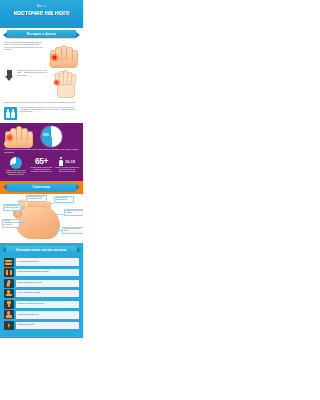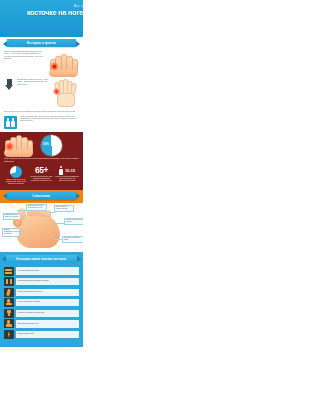--- a/index.html
+++ b/index.html
@@ -12,23 +12,23 @@
 
   
   .micro{
     font-size:1.6px;line-height:2.3px;letter-spacing:0px;
     color:#5d6b73;word-break:break-word;
   }
   .micro-o{color:#ffe9cc;}
 
   
   .header{
-    position:relative;height:37px;
+    position:relative;height:28px;
     background:linear-gradient(180deg,#2aa9dd 0%, #1f9ed6 55%, #1b96cf 100%);
-    text-align:right;
+    text-align:center;
   }
   .hdr-kicker{
     padding-top:5px;font-size:2.6px;letter-spacing:.4px;
     color:#bfe6f6;font-weight:bold;
   }
   .hdr-title{
     margin-top:1px;font-size:7.2px;line-height:8px;font-weight:bold;
     color:#ffffff;letter-spacing:-.2px;
     text-shadow:0 .5px 0 rgba(0,0,0,.12);
   }
@@ -119,21 +119,21 @@
     position:relative;
   }
   .fig{position:absolute;top:2.4px;width:3.6px;}
   .fig .head{width:2.4px;height:2.4px;border-radius:50%;background:#fff;margin:0 auto;}
   .fig .body{width:3.6px;height:6px;background:#fff;border-radius:1.4px 1.4px .4px .4px;margin-top:.4px;}
   .fig.f1{left:2.2px;}
   .fig.f2{left:7.2px;}
 
   
   .stats{
-    position:relative;background:#7f1d1d;padding:3px 4px 4px 4px;
+    position:relative;background:#701a75;padding:3px 4px 4px 4px;
   }
   .stats-top{display:flex;gap:3px;align-items:flex-start;}
   .foot-art2{position:relative;width:34px;height:22px;flex:none;}
   .donut{
     position:relative;width:21px;height:21px;border-radius:50%;flex:none;
     background:conic-gradient(#ffffff 0deg 180deg,#2aa9dd 180deg 360deg);
     box-shadow:0 0 0 .6px rgba(255,255,255,.35);
   }
   .donut .lbl{
     position:absolute;left:2px;top:7.5px;font-size:3px;font-weight:bold;color:#fff;

